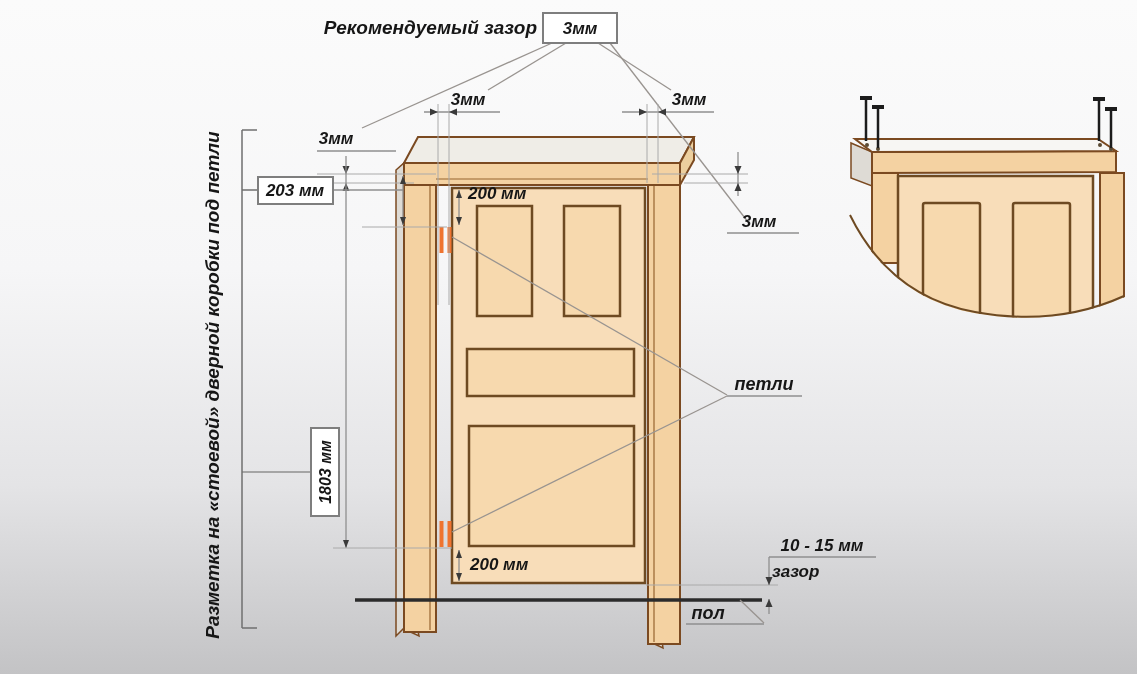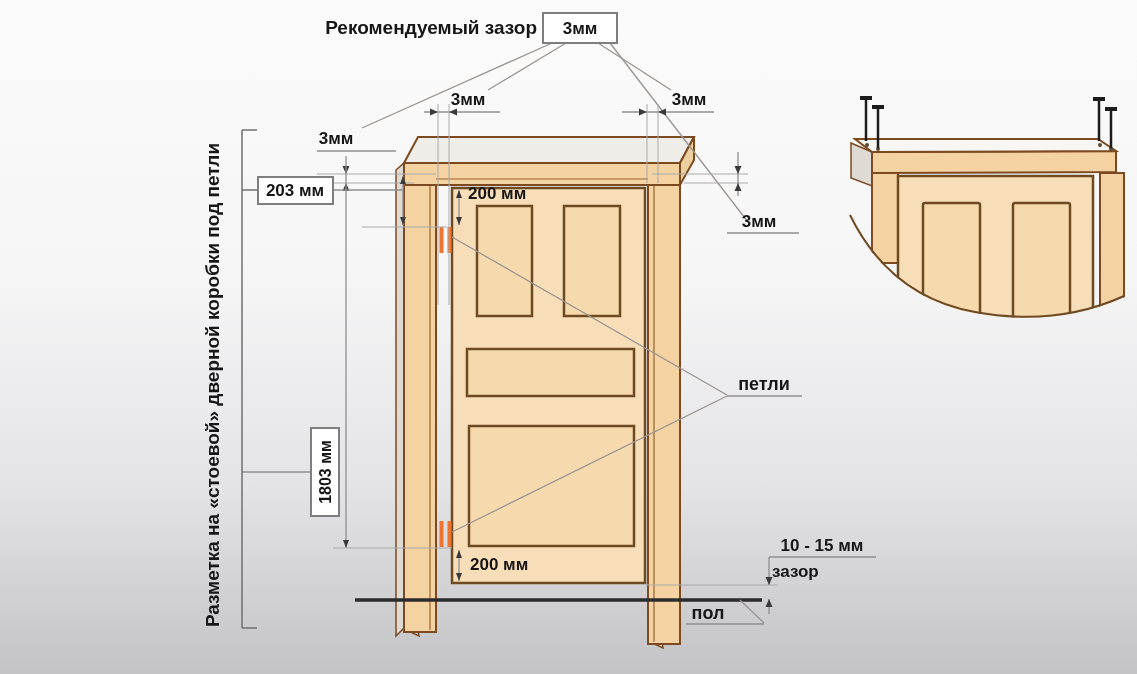--- a/index.html
+++ b/index.html
@@ -1,21 +1,21 @@
 <!DOCTYPE html>
 <html><head>
 <meta charset="utf-8">
 <style>
   html,body{margin:0;padding:0;}
   body{
     width:1137px;height:674px;overflow:hidden;
     background:linear-gradient(180deg,#fbfbfb 0%,#f6f6f7 40%,#e4e4e6 72%,#cfcfd1 90%,#c3c3c5 100%);
     font-family:"Liberation Sans","DejaVu Sans",sans-serif;
   }
-  .stage{position:relative;width:991px;height:674px;}
+  .stage{position:relative;width:991px;height:674px;font-style:italic;}
   svg{position:absolute;left:0;top:0;}
   text{
     font-family:"Liberation Sans","DejaVu Sans",sans-serif;
     font-weight:bold;fill:#161616;
   }
   .t19{font-size:19px;}
   .t17{font-size:17px;}
   .t16{font-size:16px;}
   .t18{font-size:18px;}
   .wood{fill:#f4d2a2;stroke:#7b4a21;stroke-width:2;}

